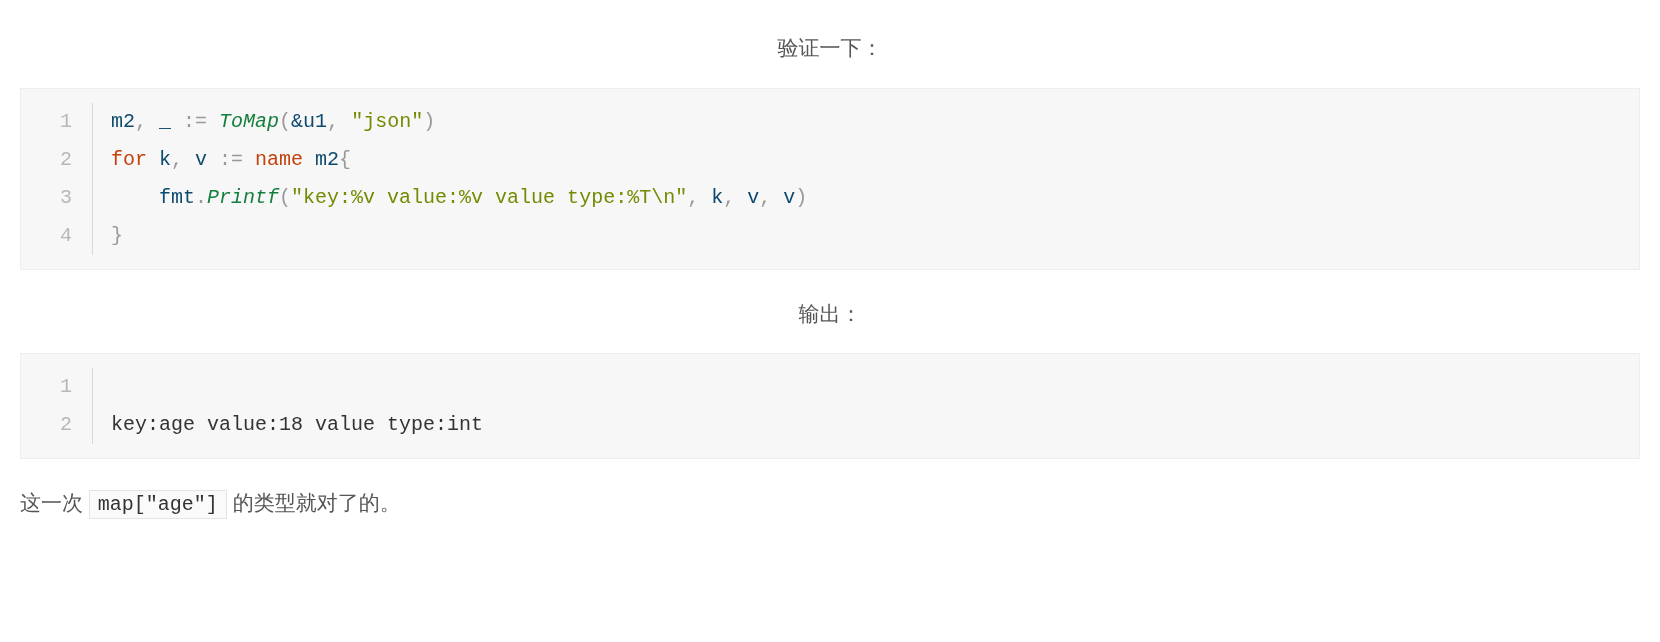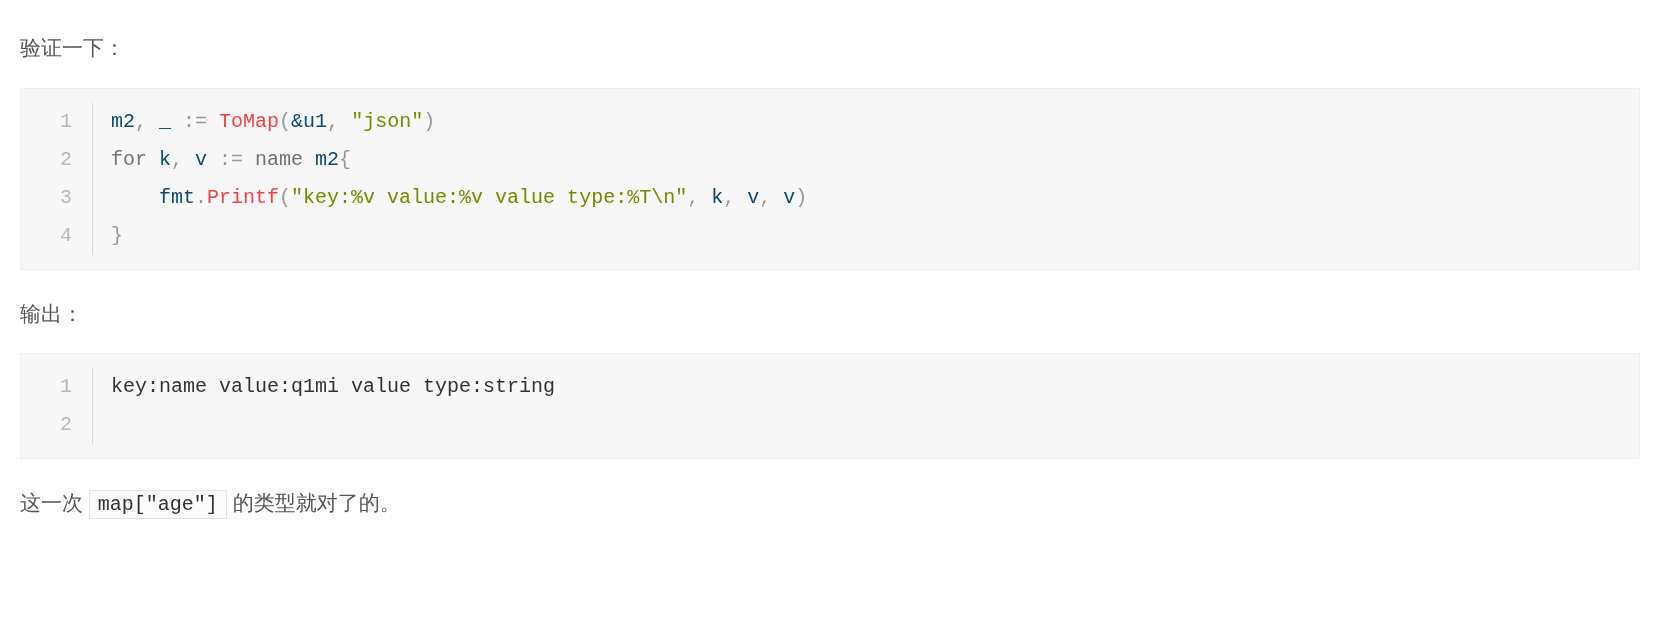--- a/index.html
+++ b/index.html
@@ -9,20 +9,21 @@
     background: #ffffff;
     font-family: -apple-system, "PingFang SC", "Hiragino Sans GB", "Microsoft YaHei", sans-serif;
     font-size: 21px;
     color: #4a4a4a;
     line-height: 1.5;
   }
   .prose-text {
     margin: 12px 0 24px 0;
     color: #555;
     font-size: 21px;
+    text-align: center;
   }
   .code-block {
     background: #f7f7f7;
     border: 1px solid #eee;
     padding: 14px 0 14px 0;
     margin: 18px 0 28px 0;
     overflow-x: auto;
   }
   .code-row {
     display: flex;
@@ -41,23 +42,23 @@
     user-select: none;
     border-right: 1px solid #d8d8d8;
   }
   .code-cell {
     padding-left: 18px;
     color: #333;
   }
   .tok-ident   { color: #0c4a6e; }
   .tok-punct   { color: #999999; }
   .tok-op      { color: #999999; }
-  .tok-func    { color: #ef4444; }
+  .tok-func    { color: #15803d; font-style: italic; }
   .tok-str     { color: #718c00; }  
-  .tok-kw      { color: #737373; }  
+  .tok-kw      { color: #c2410c; }  
   .tok-brace   { color: #999999; }
   .inline-code {
     font-family: ui-monospace, SFMono-Regular, Menlo, Consolas, "Courier New", monospace;
     background: #fafafa;
     border: 1px solid #e4e4e4;
     padding: 2px 8px;
     font-size: 20px;
     color: #333;
   }
   .final-line {
@@ -93,22 +94,22 @@
     <span class="code-cell"><span class="tok-brace">}</span></span>
   </div>
 
 </div>
 
 <p class="prose-text">输出：</p>
 
 <div class="code-block">
   <div class="code-row">
     <span class="gutter">1</span>
-    <span class="code-cell">key:name value:q1mi value type:string</span>
   </div>
   <div class="code-row">
     <span class="gutter">2</span>
+    <span class="code-cell">key:age value:18 value type:int</span>
   </div>
 </div>
 
 <p class="final-line">
   <span>这一次 </span><code class="inline-code">map["age"]</code><span> 的类型就对了的。</span>
 </p>
 
 </body></html>

